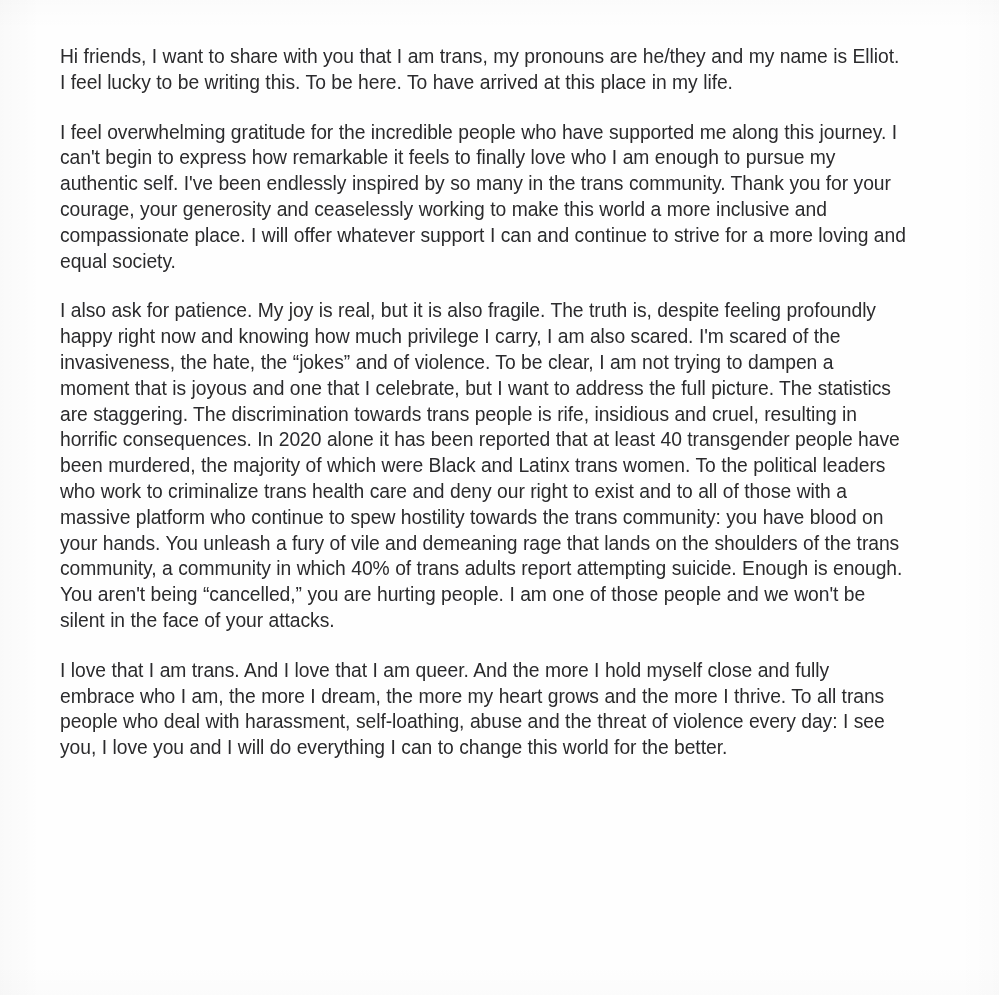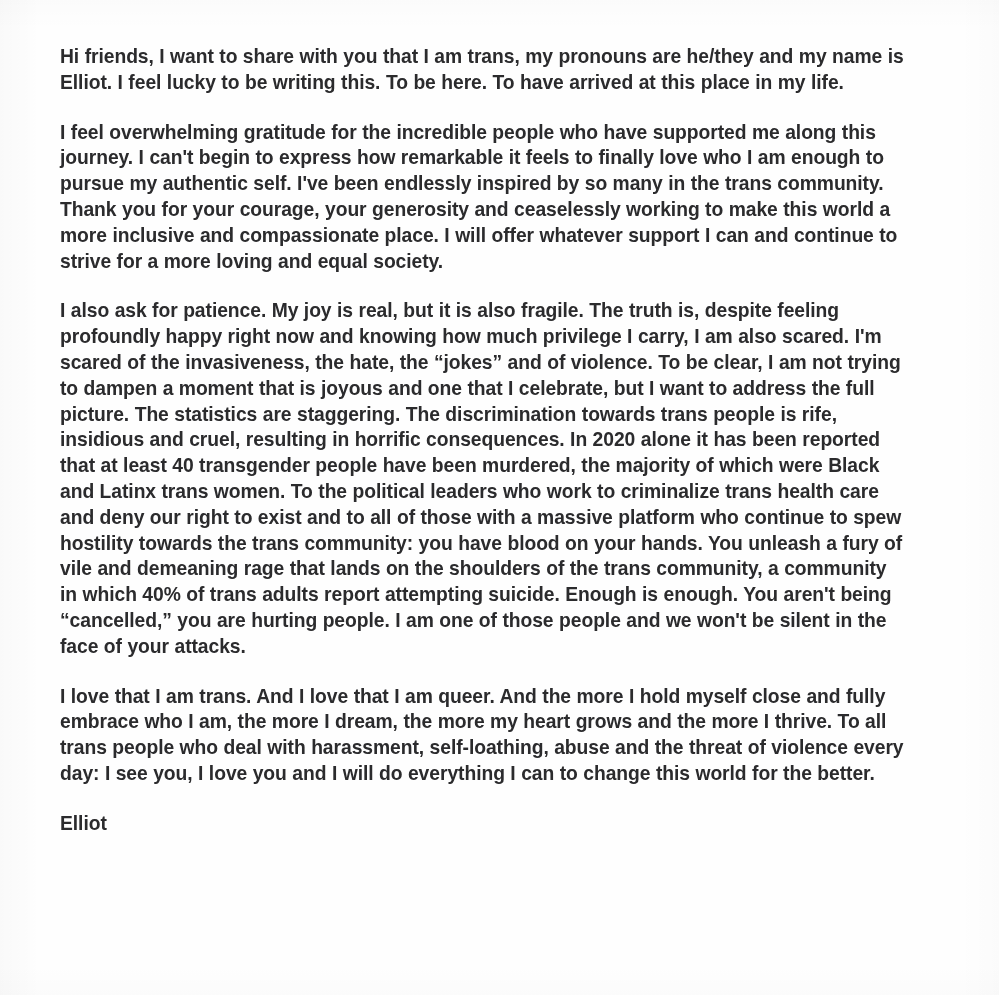--- a/index.html
+++ b/index.html
@@ -38,21 +38,20 @@
   .para {
     font-size: 19.3px;
     line-height: 25.8px;
     color: #2b2b2d;
     letter-spacing: -0.06px;
     word-spacing: 0.2px;
     margin: 0 0 24px 0;
     text-align: left;
     -webkit-font-smoothing: antialiased;
     text-rendering: optimizeLegibility;
-    font-weight: bold;
   }
   .para.closing {
     margin-bottom: 26px;
   }
   .para.signoff {
     margin-bottom: 26px;
   }
   .para.signature {
     margin-bottom: 0;
   }
@@ -66,16 +65,15 @@
     <p class="para">Hi friends, I want to share with you that I am trans, my pronouns are he/they and my name is Elliot. I feel lucky to be writing this. To be here. To have arrived at this place in my life.</p>
 
     <p class="para">I feel overwhelming gratitude for the incredible people who have supported me along this journey. I can't begin to express how remarkable it feels to finally love who I am enough to pursue my authentic self. I've been endlessly inspired by so many in the trans community. Thank you for your courage, your generosity and ceaselessly working to make this world a more inclusive and compassionate place. I will offer whatever support I can and continue to strive for a more loving and equal society.</p>
 
     <p class="para">I also ask for patience. My joy is real, but it is also fragile. The truth is, despite feeling profoundly happy right now and knowing how much privilege I carry, I am also scared. I'm scared of the invasiveness, the hate, the “jokes” and of violence. To be clear, I am not trying to dampen a moment that is joyous and one that I celebrate, but I want to address the full picture. The statistics are staggering. The discrimination towards trans people is rife, insidious and cruel, resulting in horrific consequences. In 2020 alone it has been reported that at least 40 transgender people have been murdered, the majority of which were Black and Latinx trans women. To the political leaders who work to criminalize trans health care and deny our right to exist and to all of those with a massive platform who continue to spew hostility towards the trans community: you have blood on your hands. You unleash a fury of vile and demeaning rage that lands on the shoulders of the trans community, a community in which 40% of trans adults report attempting suicide. Enough is enough. You aren't being “cancelled,” you are hurting people. I am one of those people and we won't be silent in the face of your attacks.</p>
 
     <p class="para">I love that I am trans. And I love that I am queer. And the more I hold myself close and fully embrace who I am, the more I dream, the more my heart grows and the more I thrive. To all trans people who deal with harassment, self-loathing, abuse and the threat of violence every day: I see you, I love you and I will do everything I can to change this world for the better.</p>
 
 
 
-    <p class="para signature">Elliot</p>
 
   </div>
 </div>
 
 </body></html>

